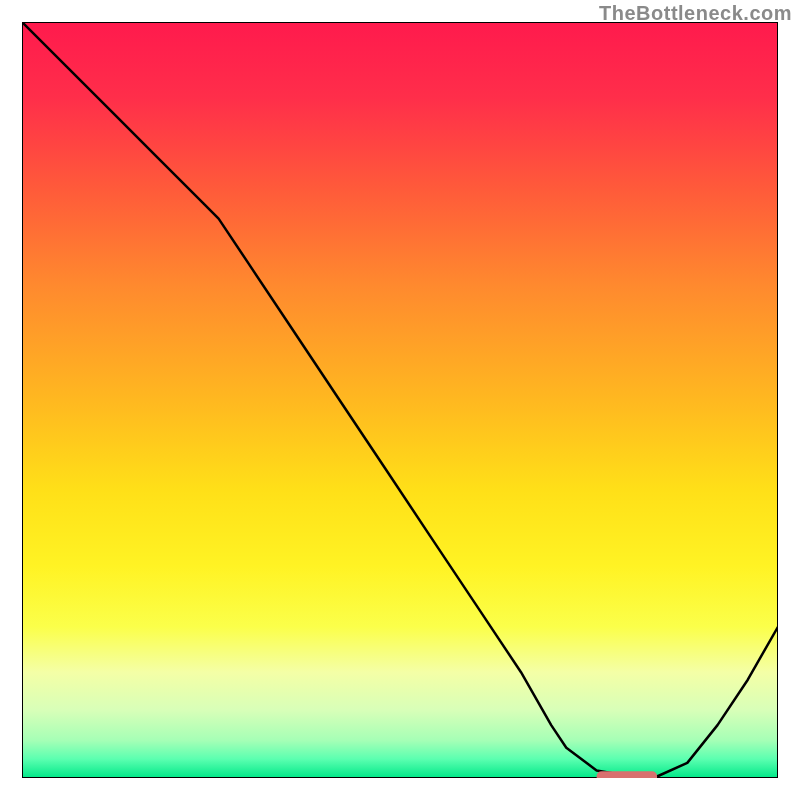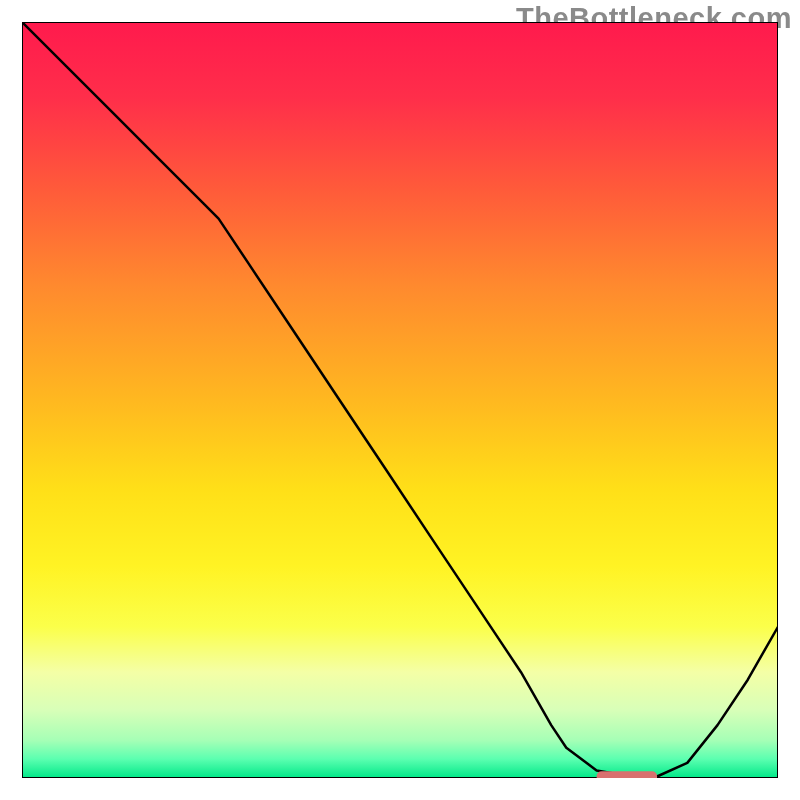--- a/index.html
+++ b/index.html
@@ -13,21 +13,21 @@
   .container {
     position: relative;
     width: 800px;
     height: 800px;
   }
   .watermark {
     position: absolute;
     top: 2px;
     right: 8px;
     font-family: Arial, Helvetica, sans-serif;
-    font-size: 29px;
+    font-size: 20px;
     font-weight: bold;
     color: #8a8a8a;
     letter-spacing: 0.5px;
   }
   .plot-area {
     position: absolute;
     left: 22px;
     top: 22px;
     width: 756px;
     height: 756px;

